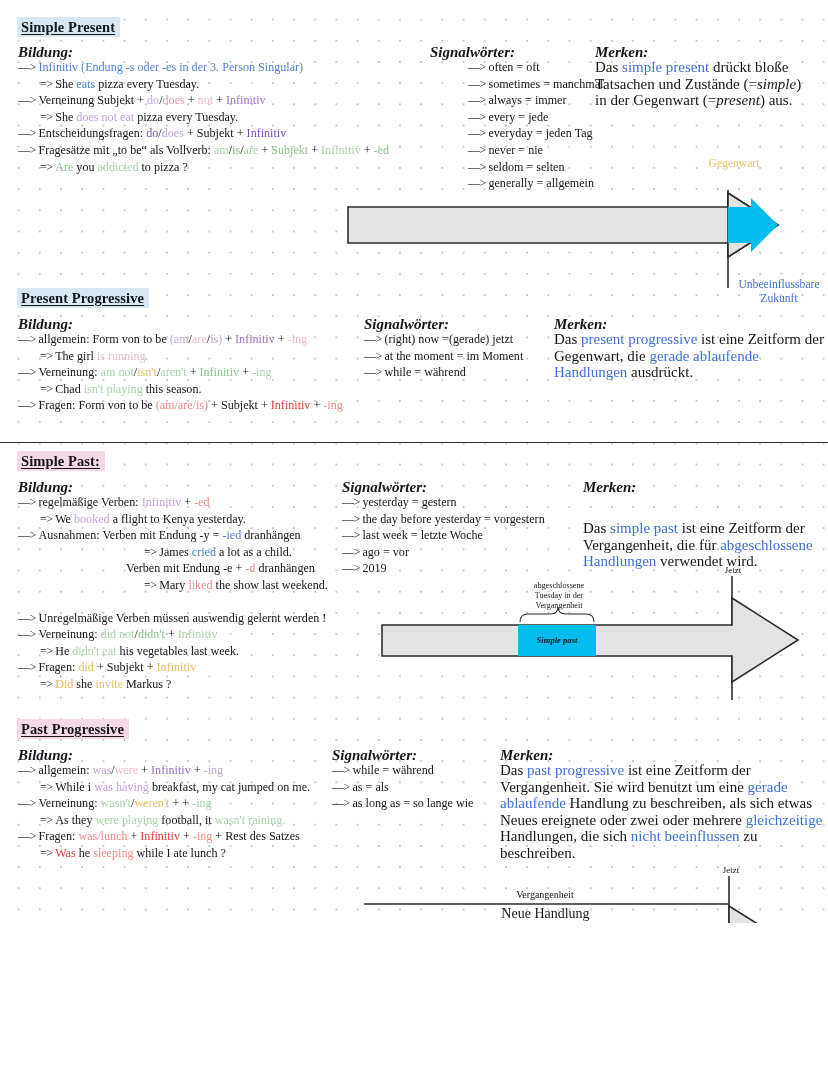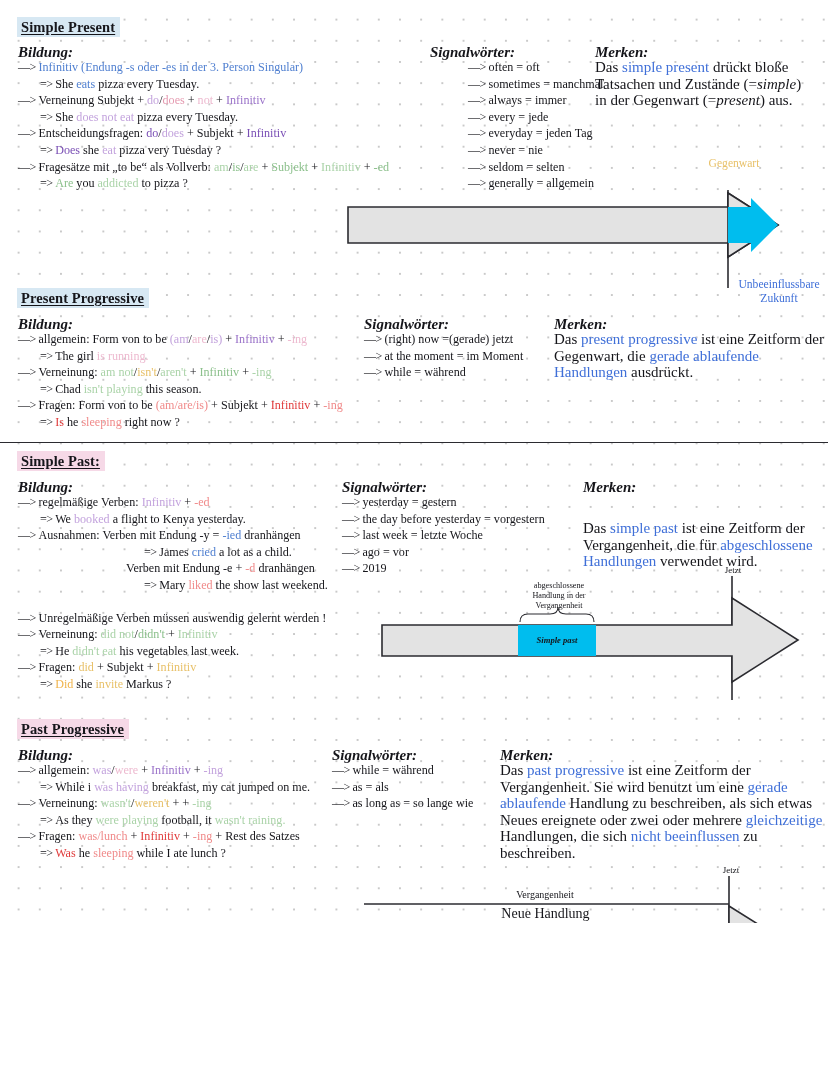--- a/index.html
+++ b/index.html
@@ -103,21 +103,20 @@
     <span class="sec-title hl-blue">Simple Present</span>
   </div>
 
   <div class="abs col-head" style="left:18px; top:44px;">Bildung:</div>
   <div class="abs" id="sp-rules" style="left:18px; top:59px; width:420px;">
       <div class="body-txt" style="padding-left: 0px;"><span class="arrowmark">—&gt; </span><span class="c-blue">Infinitiv (Endung -s oder -es in der 3. Person Singular)</span></div>
       <div class="body-txt" style="padding-left: 22px;"><span class="arrowmark">=&gt; </span><span>She </span><span class="c-blue">eats</span><span> pizza every Tuesday.</span></div>
       <div class="body-txt" style="padding-left: 0px;"><span class="arrowmark">—&gt; </span><span>Verneinung Subjekt + </span><span class="c-lilac">do</span><span>/</span><span class="c-rosy">does</span><span> + </span><span class="c-pinkpale">not</span><span> + </span><span class="c-violet">Infinitiv</span></div>
       <div class="body-txt" style="padding-left: 22px;"><span class="arrowmark">=&gt; </span><span>She </span><span class="c-lilac">does not eat</span><span> pizza every Tuesday.</span></div>
       <div class="body-txt" style="padding-left: 0px;"><span class="arrowmark">—&gt; </span><span>Entscheidungsfragen: </span><span class="c-purple">do</span><span>/</span><span class="c-lilac">does</span><span> + Subjekt + </span><span class="c-purple">Infinitiv</span></div>
-      <div class="body-txt" style="padding-left: 22px;"><span class="arrowmark">=&gt; </span><span class="c-purple">Does</span><span> she </span><span class="c-lilac">eat</span><span> pizza very Tuesday ?</span></div>
       <div class="body-txt" style="padding-left: 0px;"><span class="arrowmark">—&gt; </span><span>Fragesätze mit „to be“ als Vollverb: </span><span class="c-greenp">am</span><span>/</span><span class="c-green">is</span><span>/</span><span class="c-greenp">are</span><span> + </span><span class="c-green">Subjekt</span><span> + </span><span class="c-greenp">Infinitiv</span><span> + </span><span class="c-green">-ed</span></div>
       <div class="body-txt" style="padding-left: 22px;"><span class="arrowmark">=&gt; </span><span class="c-green">Are</span><span> you </span><span class="c-greenp">addicted</span><span> to pizza ?</span></div>
     </div>
 
   <div class="abs col-head" style="left:430px; top:44px;">Signalwörter:</div>
   <div class="abs" id="sp-signals" style="left:430px; top:59px;margin-left:38px;">
       <div class="body-txt"><span class="arrowmark">—&gt; </span><span>often = oft</span></div>
       <div class="body-txt"><span class="arrowmark">—&gt; </span><span>sometimes = manchmal</span></div>
       <div class="body-txt"><span class="arrowmark">—&gt; </span><span>always = immer</span></div>
       <div class="body-txt"><span class="arrowmark">—&gt; </span><span>every = jede</span></div>
@@ -148,21 +147,20 @@
     <span class="sec-title hl-blue">Present Progressive</span>
   </div>
 
   <div class="abs col-head" style="left:18px; top:316px;">Bildung:</div>
   <div class="abs" id="pp-rules" style="left:18px; top:331px; width:360px;">
       <div class="body-txt" style="padding-left: 0px;"><span class="arrowmark">—&gt; </span><span>allgemein: Form von to be </span><span class="c-lilac">(am</span><span>/</span><span class="c-pinkpale">are</span><span>/</span><span class="c-lilac">is)</span><span> + </span><span class="c-violet">Infinitiv</span><span> + </span><span class="c-pinkpale">-ing</span></div>
       <div class="body-txt" style="padding-left: 22px;"><span class="arrowmark">=&gt; </span><span>The girl </span><span class="c-pinkpale">is running.</span></div>
       <div class="body-txt" style="padding-left: 0px;"><span class="arrowmark">—&gt; </span><span>Verneinung: </span><span class="c-greenp">am not</span><span>/</span><span class="c-gold">isn't</span><span>/</span><span class="c-greenp">aren't</span><span> + </span><span class="c-green">Infinitiv</span><span> + </span><span class="c-greenp">-ing</span></div>
       <div class="body-txt" style="padding-left: 22px;"><span class="arrowmark">=&gt; </span><span>Chad </span><span class="c-greenp">isn't playing</span><span> this season.</span></div>
       <div class="body-txt" style="padding-left: 0px;"><span class="arrowmark">—&gt; </span><span>Fragen: Form von to be </span><span class="c-salmon">(am/are/is)</span><span> + Subjekt + </span><span class="c-red">Infinitiv</span><span> + </span><span class="c-salmon">-ing</span></div>
-      <div class="body-txt" style="padding-left: 22px;"><span class="arrowmark">=&gt; </span><span class="c-red">Is</span><span> he </span><span class="c-salmon">sleeping</span><span> right now ?</span></div>
     </div>
 
   <div class="abs col-head" style="left:364px; top:316px;">Signalwörter:</div>
   <div class="abs" id="pp-signals" style="left:364px; top:331px;">
       <div class="body-txt"><span class="arrowmark">—&gt; </span><span>(right) now =(gerade) jetzt</span></div>
       <div class="body-txt"><span class="arrowmark">—&gt; </span><span>at the moment = im Moment</span></div>
       <div class="body-txt"><span class="arrowmark">—&gt; </span><span>while = während</span></div>
     </div>
 
   <div class="abs col-head" style="left:554px; top:316px;">Merken:</div>
@@ -203,21 +201,21 @@
 
   <div class="diagram" style="left:370px; top:568px; width:440px; height:140px;">
     <svg width="440" height="140" viewBox="0 0 440 140">
       <line x1="362" y1="8" x2="362" y2="132" stroke="#2b2b30" stroke-width="1.6"></line>
       <path d="M 12 57 L 362 57 L 362 30 L 428 72 L 362 114 L 362 88 L 12 88 Z" fill="#e3e3e3" stroke="#2b2b30" stroke-width="1.6"></path>
       <rect x="148" y="57" width="78" height="31" fill="#00bdee" stroke="none"></rect>
       <path d="M 150 54 q 0 -8 8 -8 L 180 46 q 8 0 8 -7 q 0 7 8 7 L 216 46 q 8 0 8 8" fill="none" stroke="#2b2b30" stroke-width="1.1"></path>
     </svg>
     <div class="tl-label" style="left:143px; top:13px; width:92px;">
       <div>abgeschlossene</div>
-      <div>Handlung in der</div>
+      <div>Tuesday in der</div>
       <div>Vergangenheit</div>
     </div>
     <div class="tl-label ital bld" style="left:148px; top:67px; width:78px; font-size:8.6px;">Simple past</div>
     <div class="tl-caption" style="left:338px; top:-4px; width:50px; font-size:9px;">Jetzt</div>
   </div>
 
   <div class="abs" style="left:17px; top:719px;">
     <span class="sec-title hl-pink">Past Progressive</span>
   </div>
 

